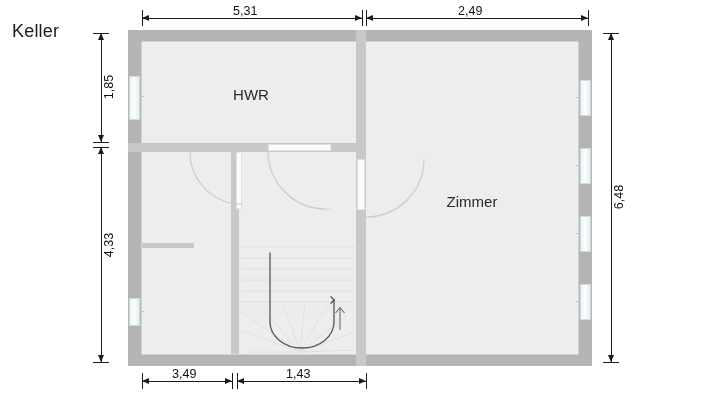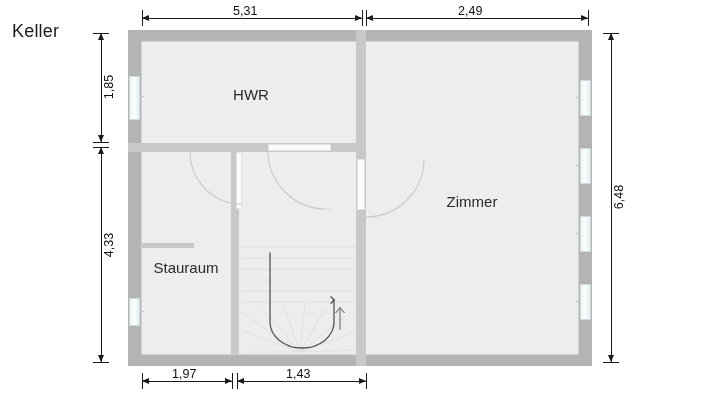--- a/index.html
+++ b/index.html
@@ -187,21 +187,21 @@
     <div class="abs dim-tick-h" style="left:603px; top:362px; width:16px;"></div>
     <div class="abs dim-text vert" style="left:596px; top:190px; width:40px; text-align:center;">6,48</div>
   </div>
 
   <div class="abs">
     <div class="abs dim-line-h" style="left:142px; top:381px; width:90px;"></div>
     <div class="abs arrow arrow-left" style="left:142px; top:378px;"></div>
     <div class="abs arrow arrow-right" style="left:225px; top:378px;"></div>
     <div class="abs dim-tick-v" style="left:142px; top:373px; height:16px;"></div>
     <div class="abs dim-tick-v" style="left:232px; top:373px; height:16px;"></div>
-    <div class="abs dim-text" style="left:169px; top:367px;">1,97</div>
+    <div class="abs dim-text" style="left:169px; top:367px;">3,49</div>
   </div>
 
   <div class="abs">
     <div class="abs dim-line-h" style="left:237px; top:381px; width:129px;"></div>
     <div class="abs arrow arrow-left" style="left:237px; top:378px;"></div>
     <div class="abs arrow arrow-right" style="left:359px; top:378px;"></div>
     <div class="abs dim-tick-v" style="left:237px; top:373px; height:16px;"></div>
     <div class="abs dim-tick-v" style="left:366px; top:373px; height:16px;"></div>
     <div class="abs dim-text" style="left:283px; top:367px;">1,43</div>
   </div>
@@ -303,15 +303,14 @@
     <g>
       <line x1="340" y1="330" x2="340" y2="308" stroke="#6b6b6b" stroke-width="1.1"></line>
       <path d="M335.5,313 L340,307.5 L344.5,313" fill="none" stroke="#6b6b6b" stroke-width="1.1"></path>
     </g>
   </svg>
 
   <div class="abs room-label" style="left:196px; top:86px; width:110px;">HWR</div>
 
   <div class="abs room-label" style="left:417px; top:193px; width:110px;">Zimmer</div>
 
-  <div class="abs room-label" style="left:140px; top:259px; width:92px;">Stauraum</div>
 
 </div>
 
 </body></html>

